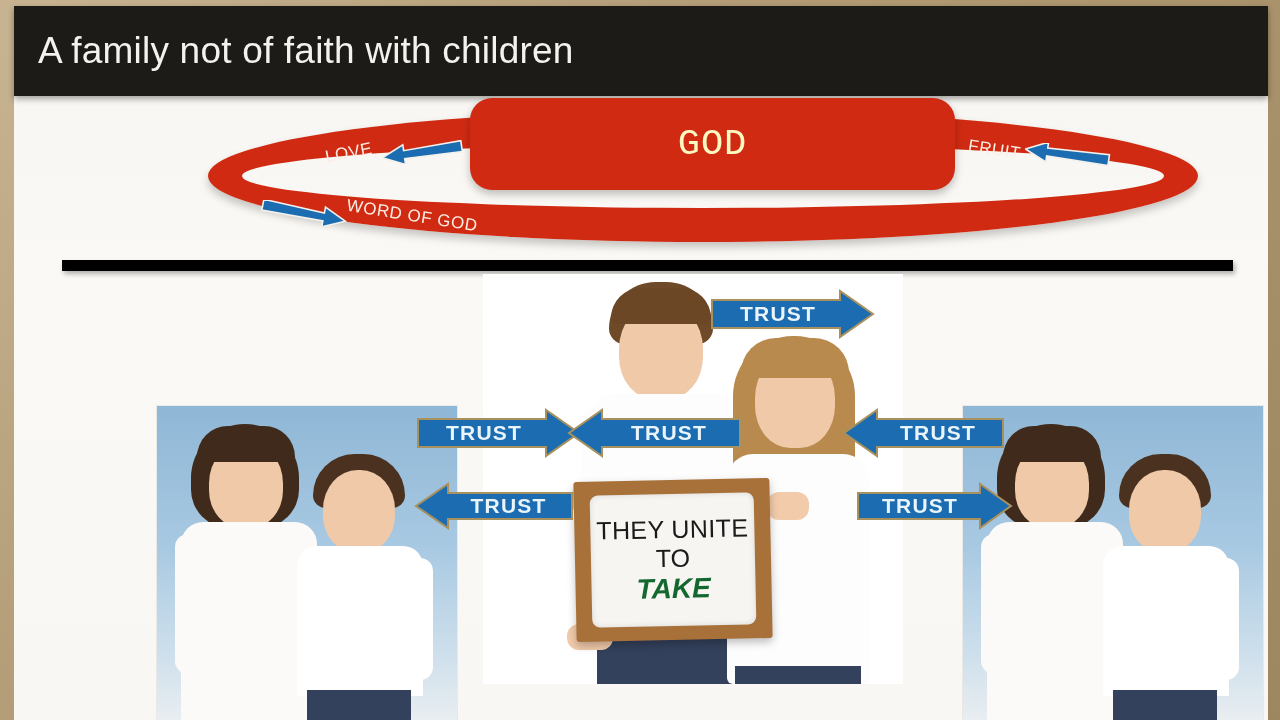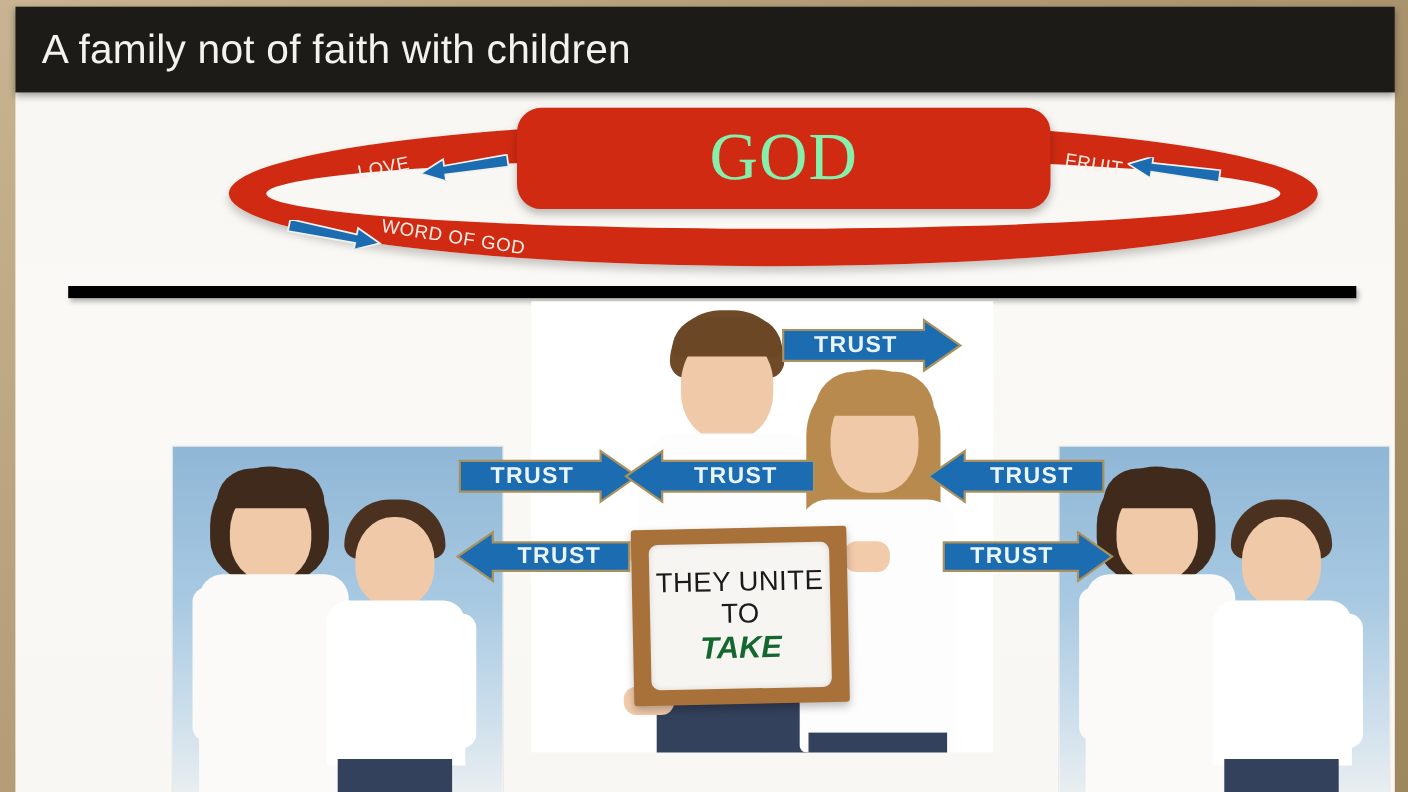--- a/index.html
+++ b/index.html
@@ -12,21 +12,21 @@
     position:relative;width:1280px;height:720px;overflow:hidden;
     background:linear-gradient(135deg,#c8b492 0%,#b19a74 40%,#9d8761 100%);
   }
   
   .canvas{
     position:absolute;left:14px;top:6px;width:1254px;height:714px;
     background:linear-gradient(180deg,#e8e7e3 0%,#f7f6f2 9%,#faf9f5 40%,#f8f7f3 100%);
   }
   
   .titlebar{
-    position:absolute;left:14px;top:6px;width:1254px;height:78px;
+    position:absolute;left:14px;top:6px;width:1254px;height:90px;
     background:#1d1b18;
     box-shadow:0 3px 6px rgba(0,0,0,.35);
   }
   .titlebar .title{
     position:absolute;left:24px;top:50%;transform:translateY(-50%);
     color:#f4f2ee;font-size:37px;letter-spacing:.2px;
     font-family:"Liberation Sans Narrow","Liberation Sans",sans-serif;
     transform-origin:left center;
     white-space:nowrap;
   }
@@ -38,22 +38,22 @@
     box-sizing:border-box;
     box-shadow:0 5px 9px rgba(0,0,0,.22);
   }
   .godbox{
     position:absolute;left:270px;top:10px;width:485px;height:92px;
     background:#d02b12;border-radius:22px;
     box-shadow:0 4px 8px rgba(0,0,0,.25);
     display:flex;align-items:center;justify-content:center;
   }
   .godbox span{
-    color:#86efac;font-size:61px;letter-spacing:1px;
-    font-family:Liberation Serif, serif;
+    color:#fef9c3;font-size:37px;letter-spacing:1px;
+    font-family:Liberation Mono, monospace;
   }
   .cyc-label{
     position:absolute;color:#fceee4;font-size:17px;letter-spacing:.6px;
     font-family:"Liberation Sans Narrow","Liberation Sans",sans-serif;
     white-space:nowrap;
   }
   .lbl-love{left:125px;top:55px;transform:rotate(-11deg);}
   .lbl-word{left:146px;top:118px;transform:rotate(9deg);}
   .lbl-fruit{left:768px;top:52px;transform:rotate(9deg);}
 

